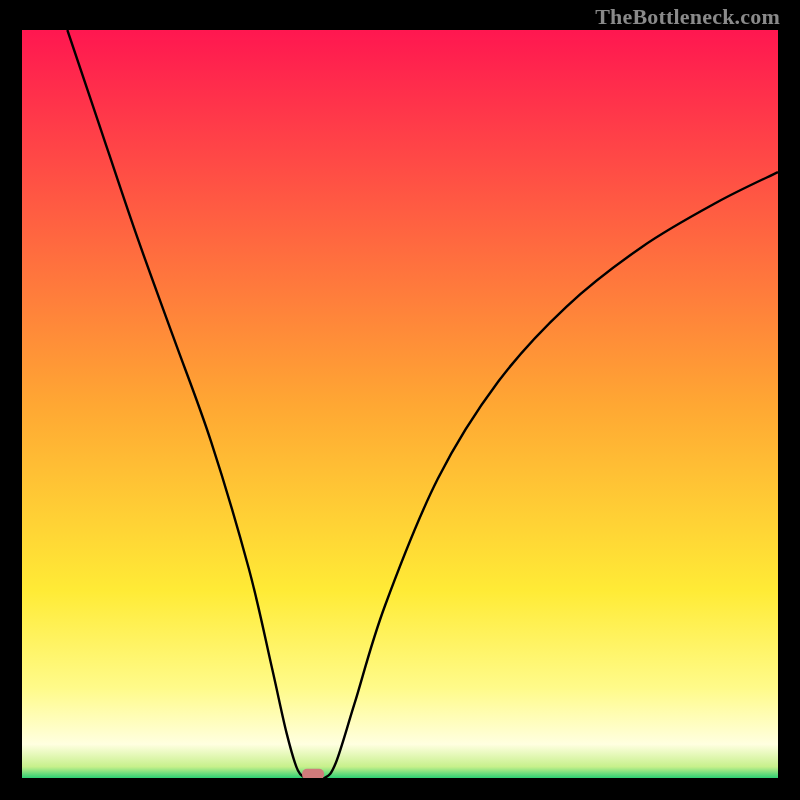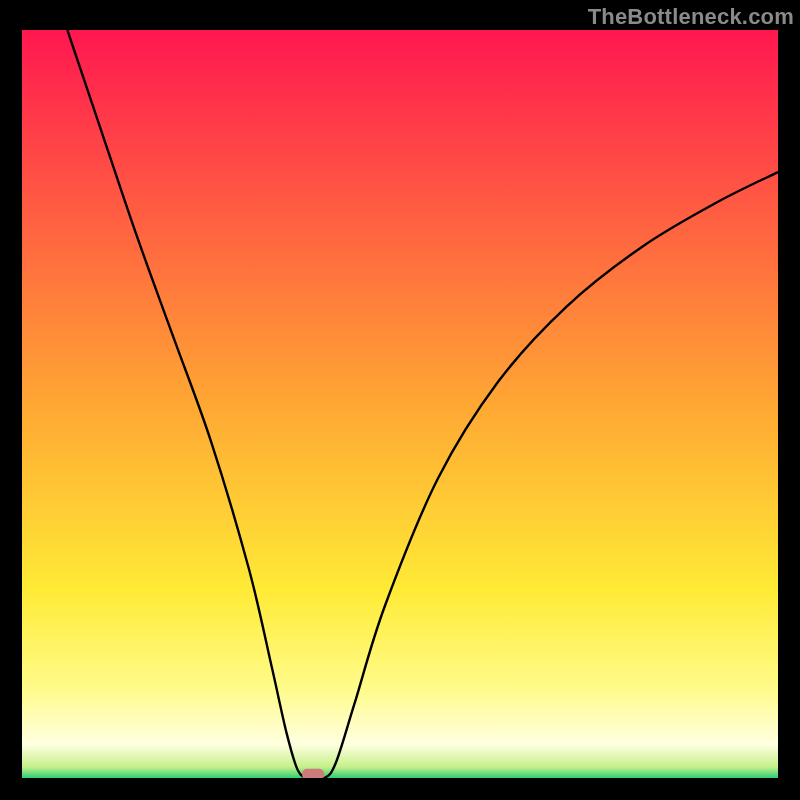--- a/index.html
+++ b/index.html
@@ -6,22 +6,22 @@
     margin: 0;
     padding: 0;
     width: 800px;
     height: 800px;
     background: #000;
     overflow: hidden;
   }
   .watermark {
     position: absolute;
     top: 4px;
-    right: 6px;
-    font-family: Liberation Sans, sans-serif;
+    right: 20px;
+    font-family: Liberation Serif, serif;
     font-size: 22px;
     font-weight: 600;
     color: #8a8a8a;
     letter-spacing: 0.2px;
     z-index: 10;
   }
   .plot-frame {
     position: absolute;
     left: 22px;
     top: 30px;

